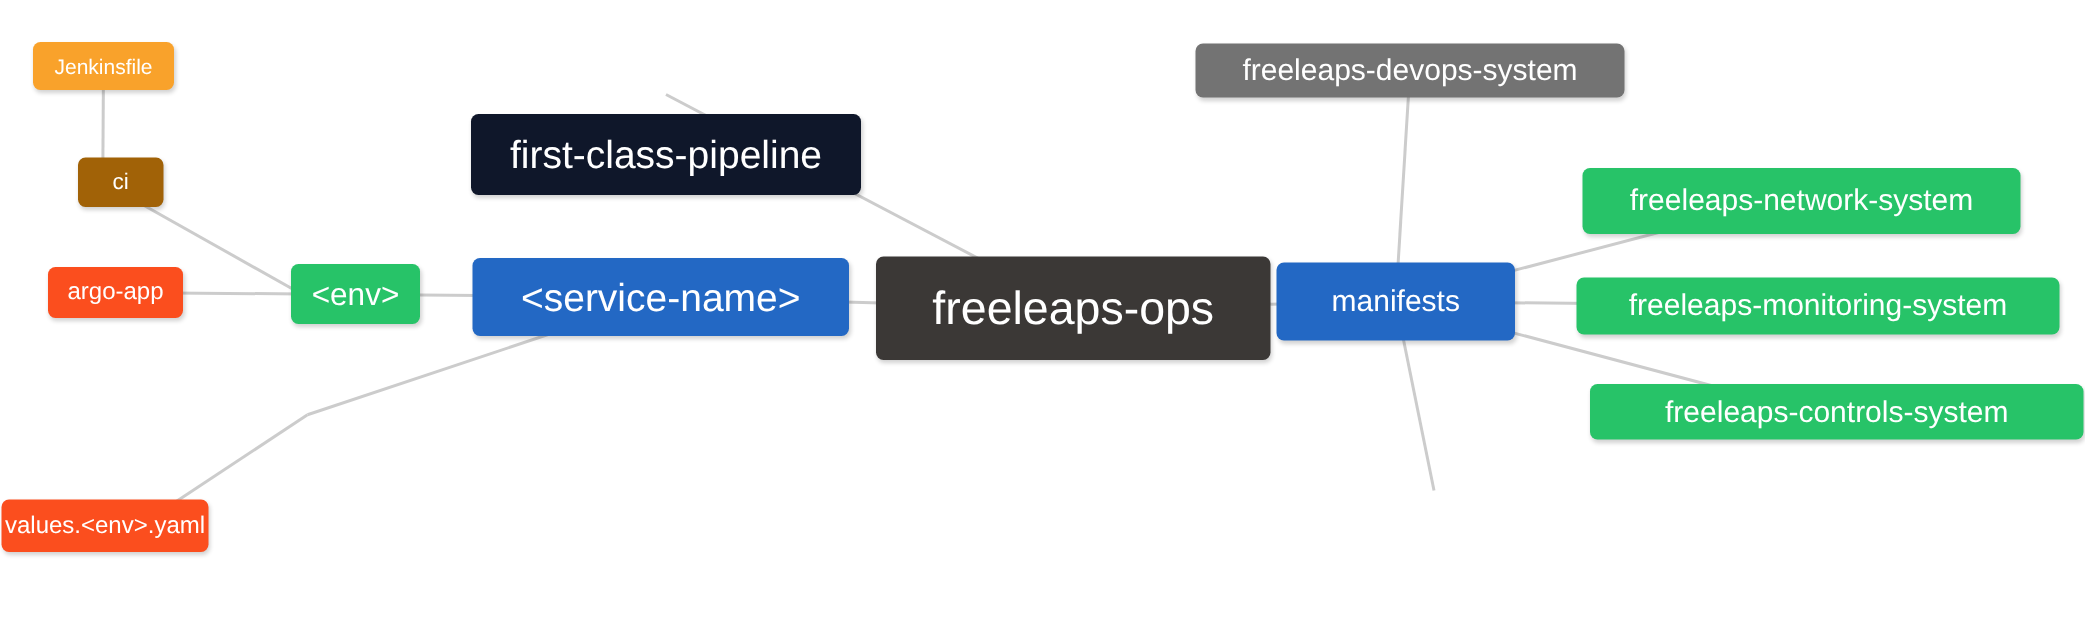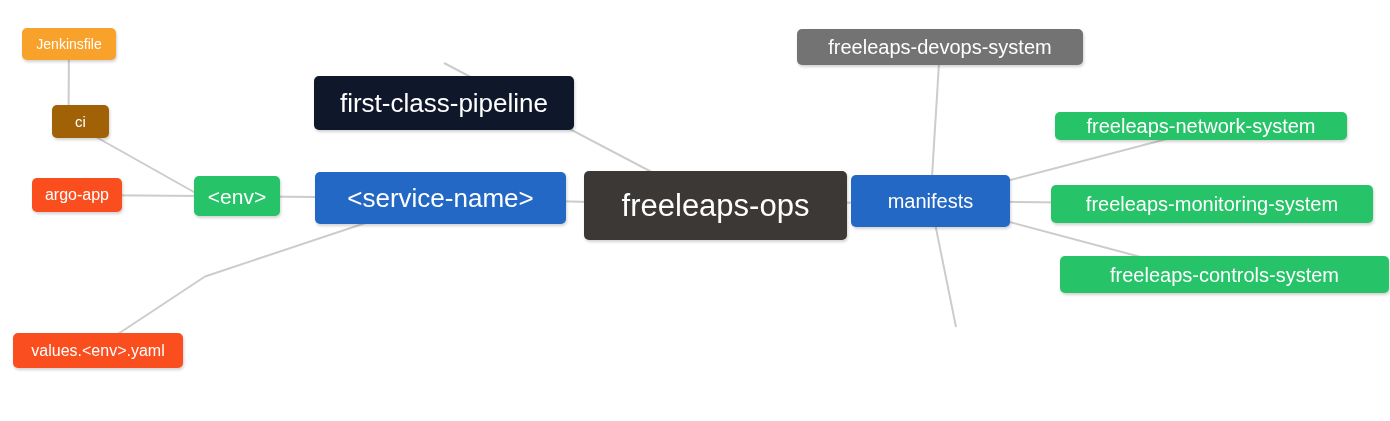--- a/index.html
+++ b/index.html
@@ -68,33 +68,33 @@
     </div>
     <div class="mm-node" style="left: 851px; top: 175px; width: 159px; height: 52px; background: rgb(35, 104, 196); color: rgb(255, 255, 255); font-size: 20px;">
       <span>manifests</span>
     </div>
     <div class="mm-node" style="left: 158px; top: 176px; width: 86px; height: 40px; background: rgb(39, 195, 104); color: rgb(255, 255, 255); font-size: 21px; margin-left: 36px;">
       <span>&lt;env&gt;</span>
     </div>
     <div class="mm-node" style="left: 32px; top: 178px; width: 90px; height: 34px; background: rgb(251, 78, 30); color: rgb(255, 255, 255); font-size: 16px;">
       <span>argo-app</span>
     </div>
-    <div class="mm-node" style="left: 13px; top: 333px; width: 170px; height: 35px; background: rgb(251, 78, 30); color: rgb(255, 255, 255); font-size: 16px;">
+    <div class="mm-node" style="left: 1px; top: 333px; width: 138px; height: 35px; background: rgb(251, 78, 30); color: rgb(255, 255, 255); font-size: 16px;">
       <span>values.&lt;env&gt;.yaml</span>
     </div>
     <div class="mm-node" style="left: 52px; top: 105px; width: 57px; height: 33px; background: #a16207; color: rgb(255, 255, 255); font-size: 15px;">
       <span>ci</span>
     </div>
     <div class="mm-node" style="left: 22px; top: 28px; width: 94px; height: 32px; background: rgb(249, 162, 43); color: rgb(255, 255, 255); font-size: 14px;">
       <span>Jenkinsfile</span>
     </div>
     <div class="mm-node" style="left: 797px; top: 29px; width: 286px; height: 36px; background: #737373; color: rgb(255, 255, 255); font-size: 20px;">
       <span>freeleaps-devops-system</span>
     </div>
-    <div class="mm-node" style="left: 1055px; top: 112px; width: 292px; height: 28px; background: rgb(39, 195, 104); color: rgb(255, 255, 255); font-size: 20px;">
+    <div class="mm-node" style="left: 1055px; top: 112px; width: 292px; height: 44px; background: rgb(39, 195, 104); color: rgb(255, 255, 255); font-size: 20px;">
       <span>freeleaps-network-system</span>
     </div>
     <div class="mm-node" style="left: 1051px; top: 185px; width: 322px; height: 38px; background: rgb(39, 195, 104); color: rgb(255, 255, 255); font-size: 20px;">
       <span>freeleaps-monitoring-system</span>
     </div>
     <div class="mm-node" style="left: 1060px; top: 256px; width: 329px; height: 37px; background: rgb(39, 195, 104); color: rgb(255, 255, 255); font-size: 20px;">
       <span>freeleaps-controls-system</span>
     </div>
   </div>
 

